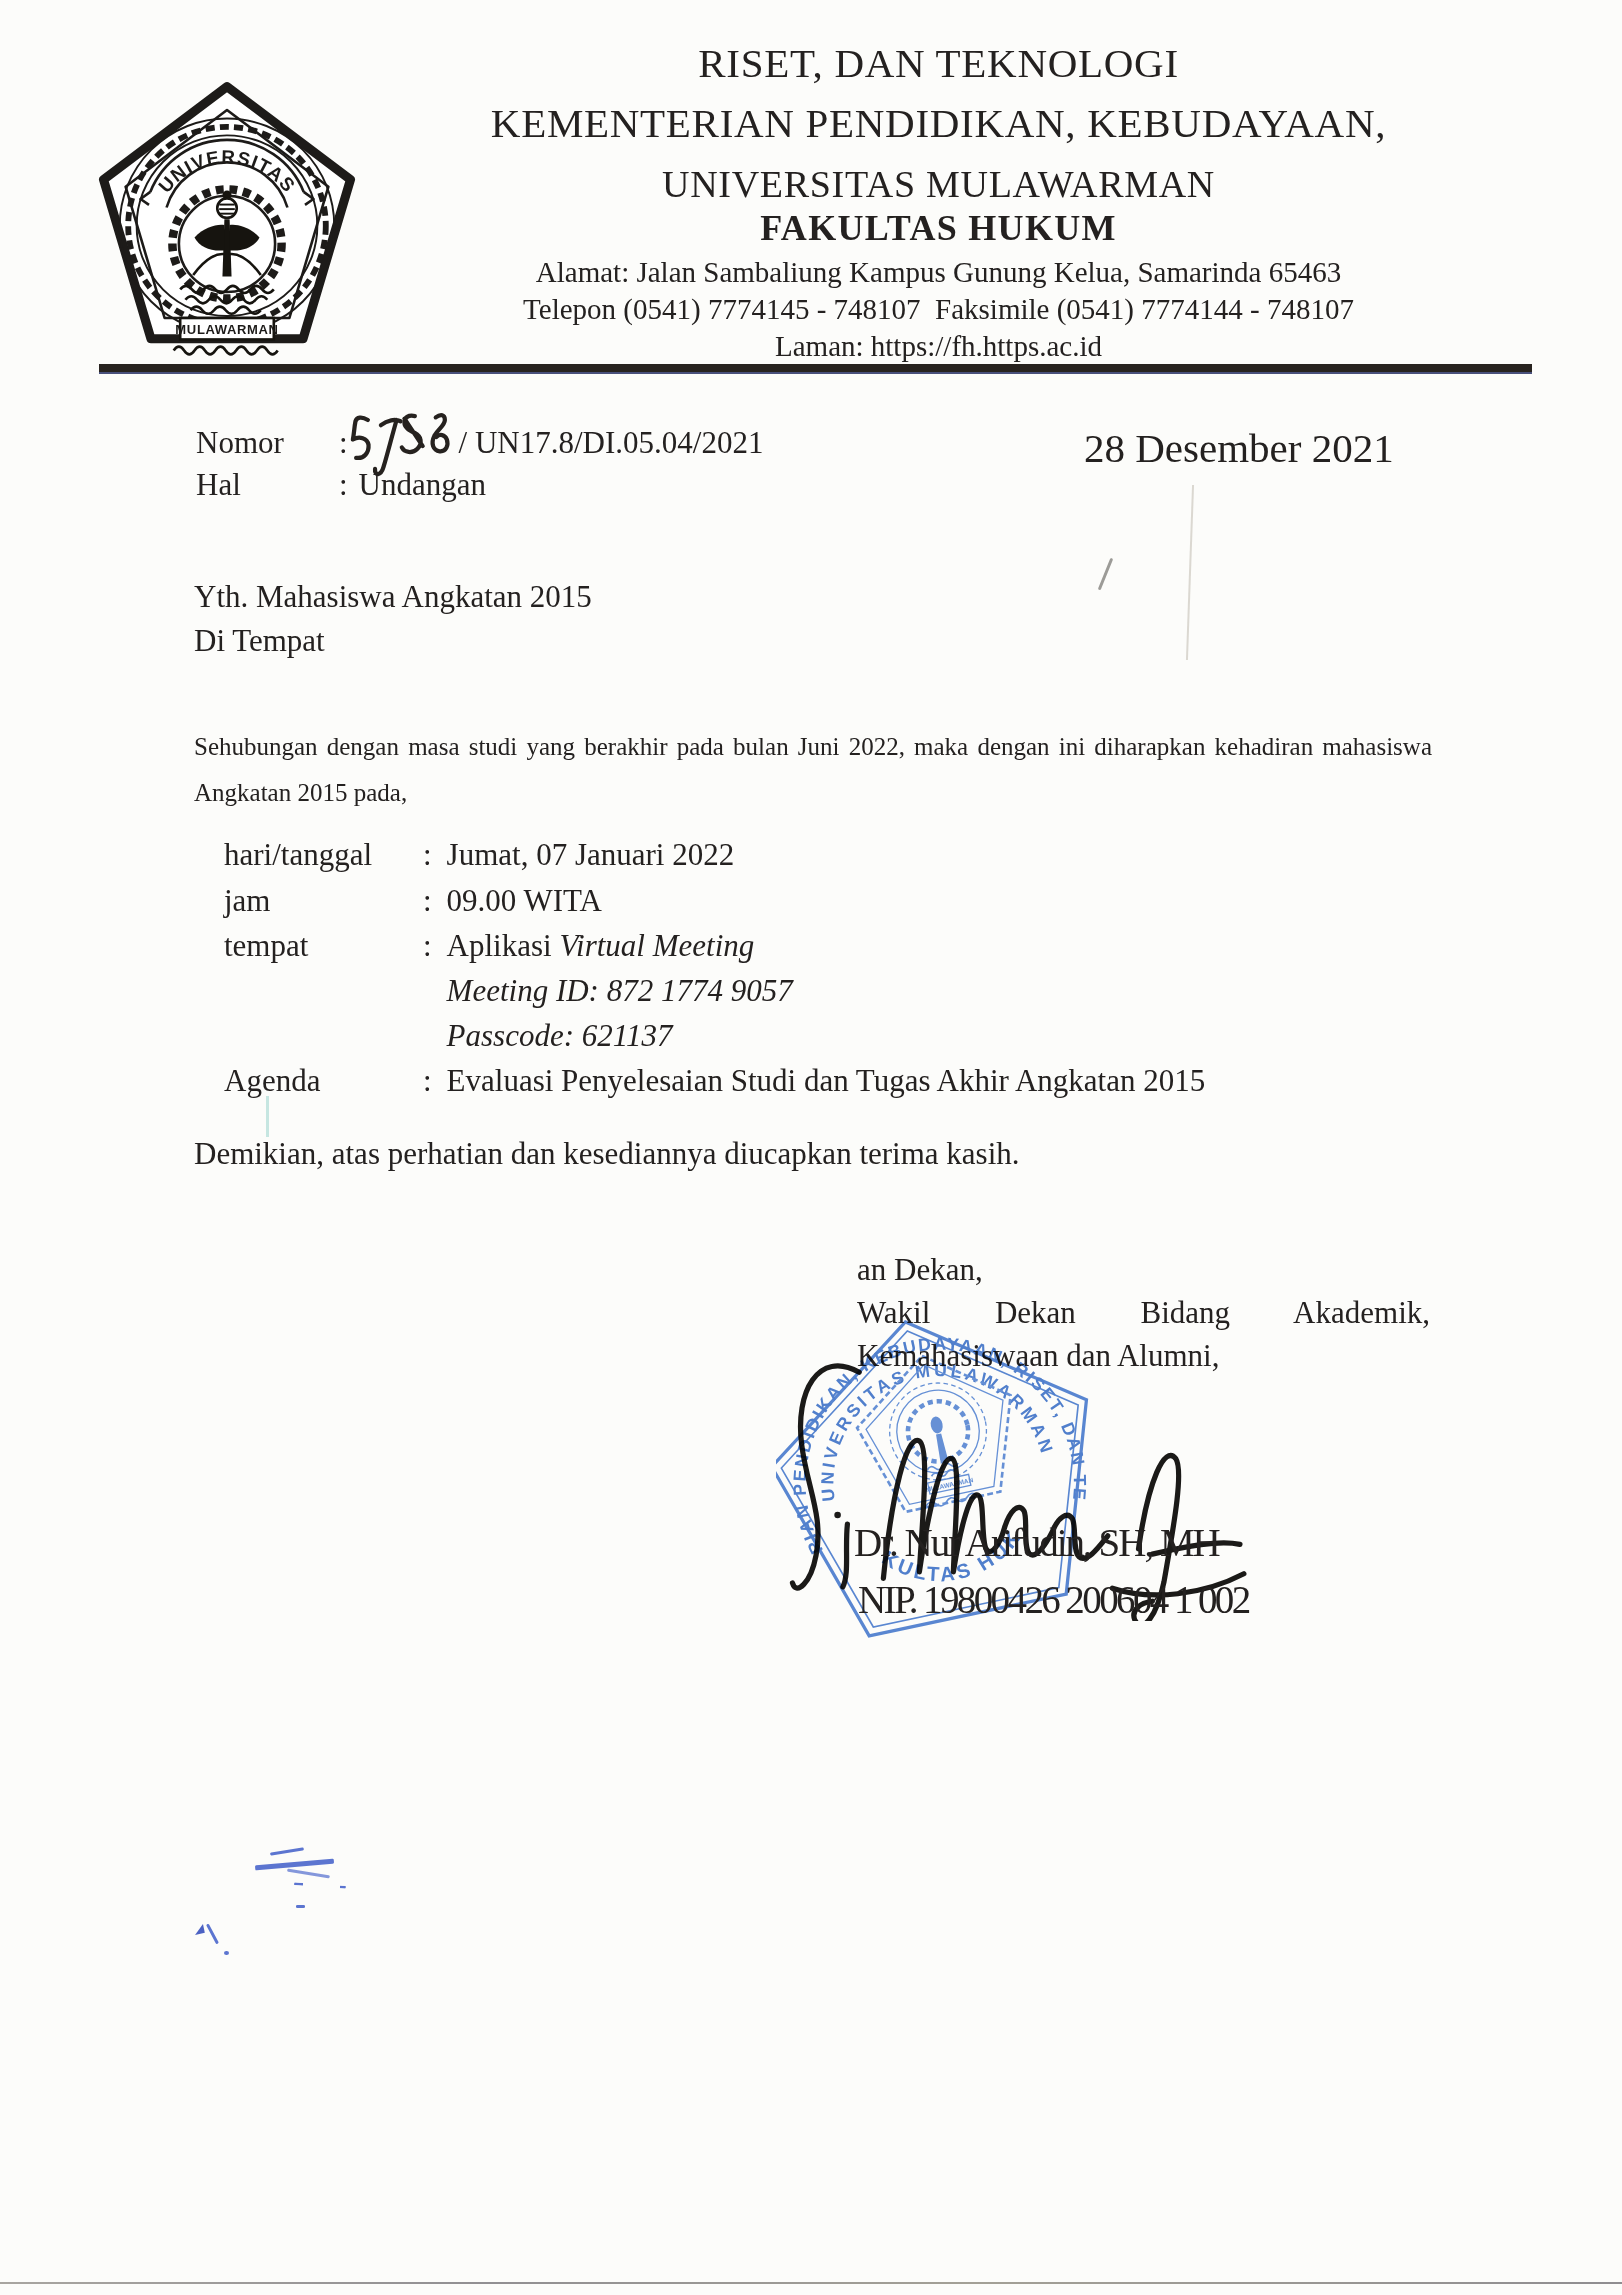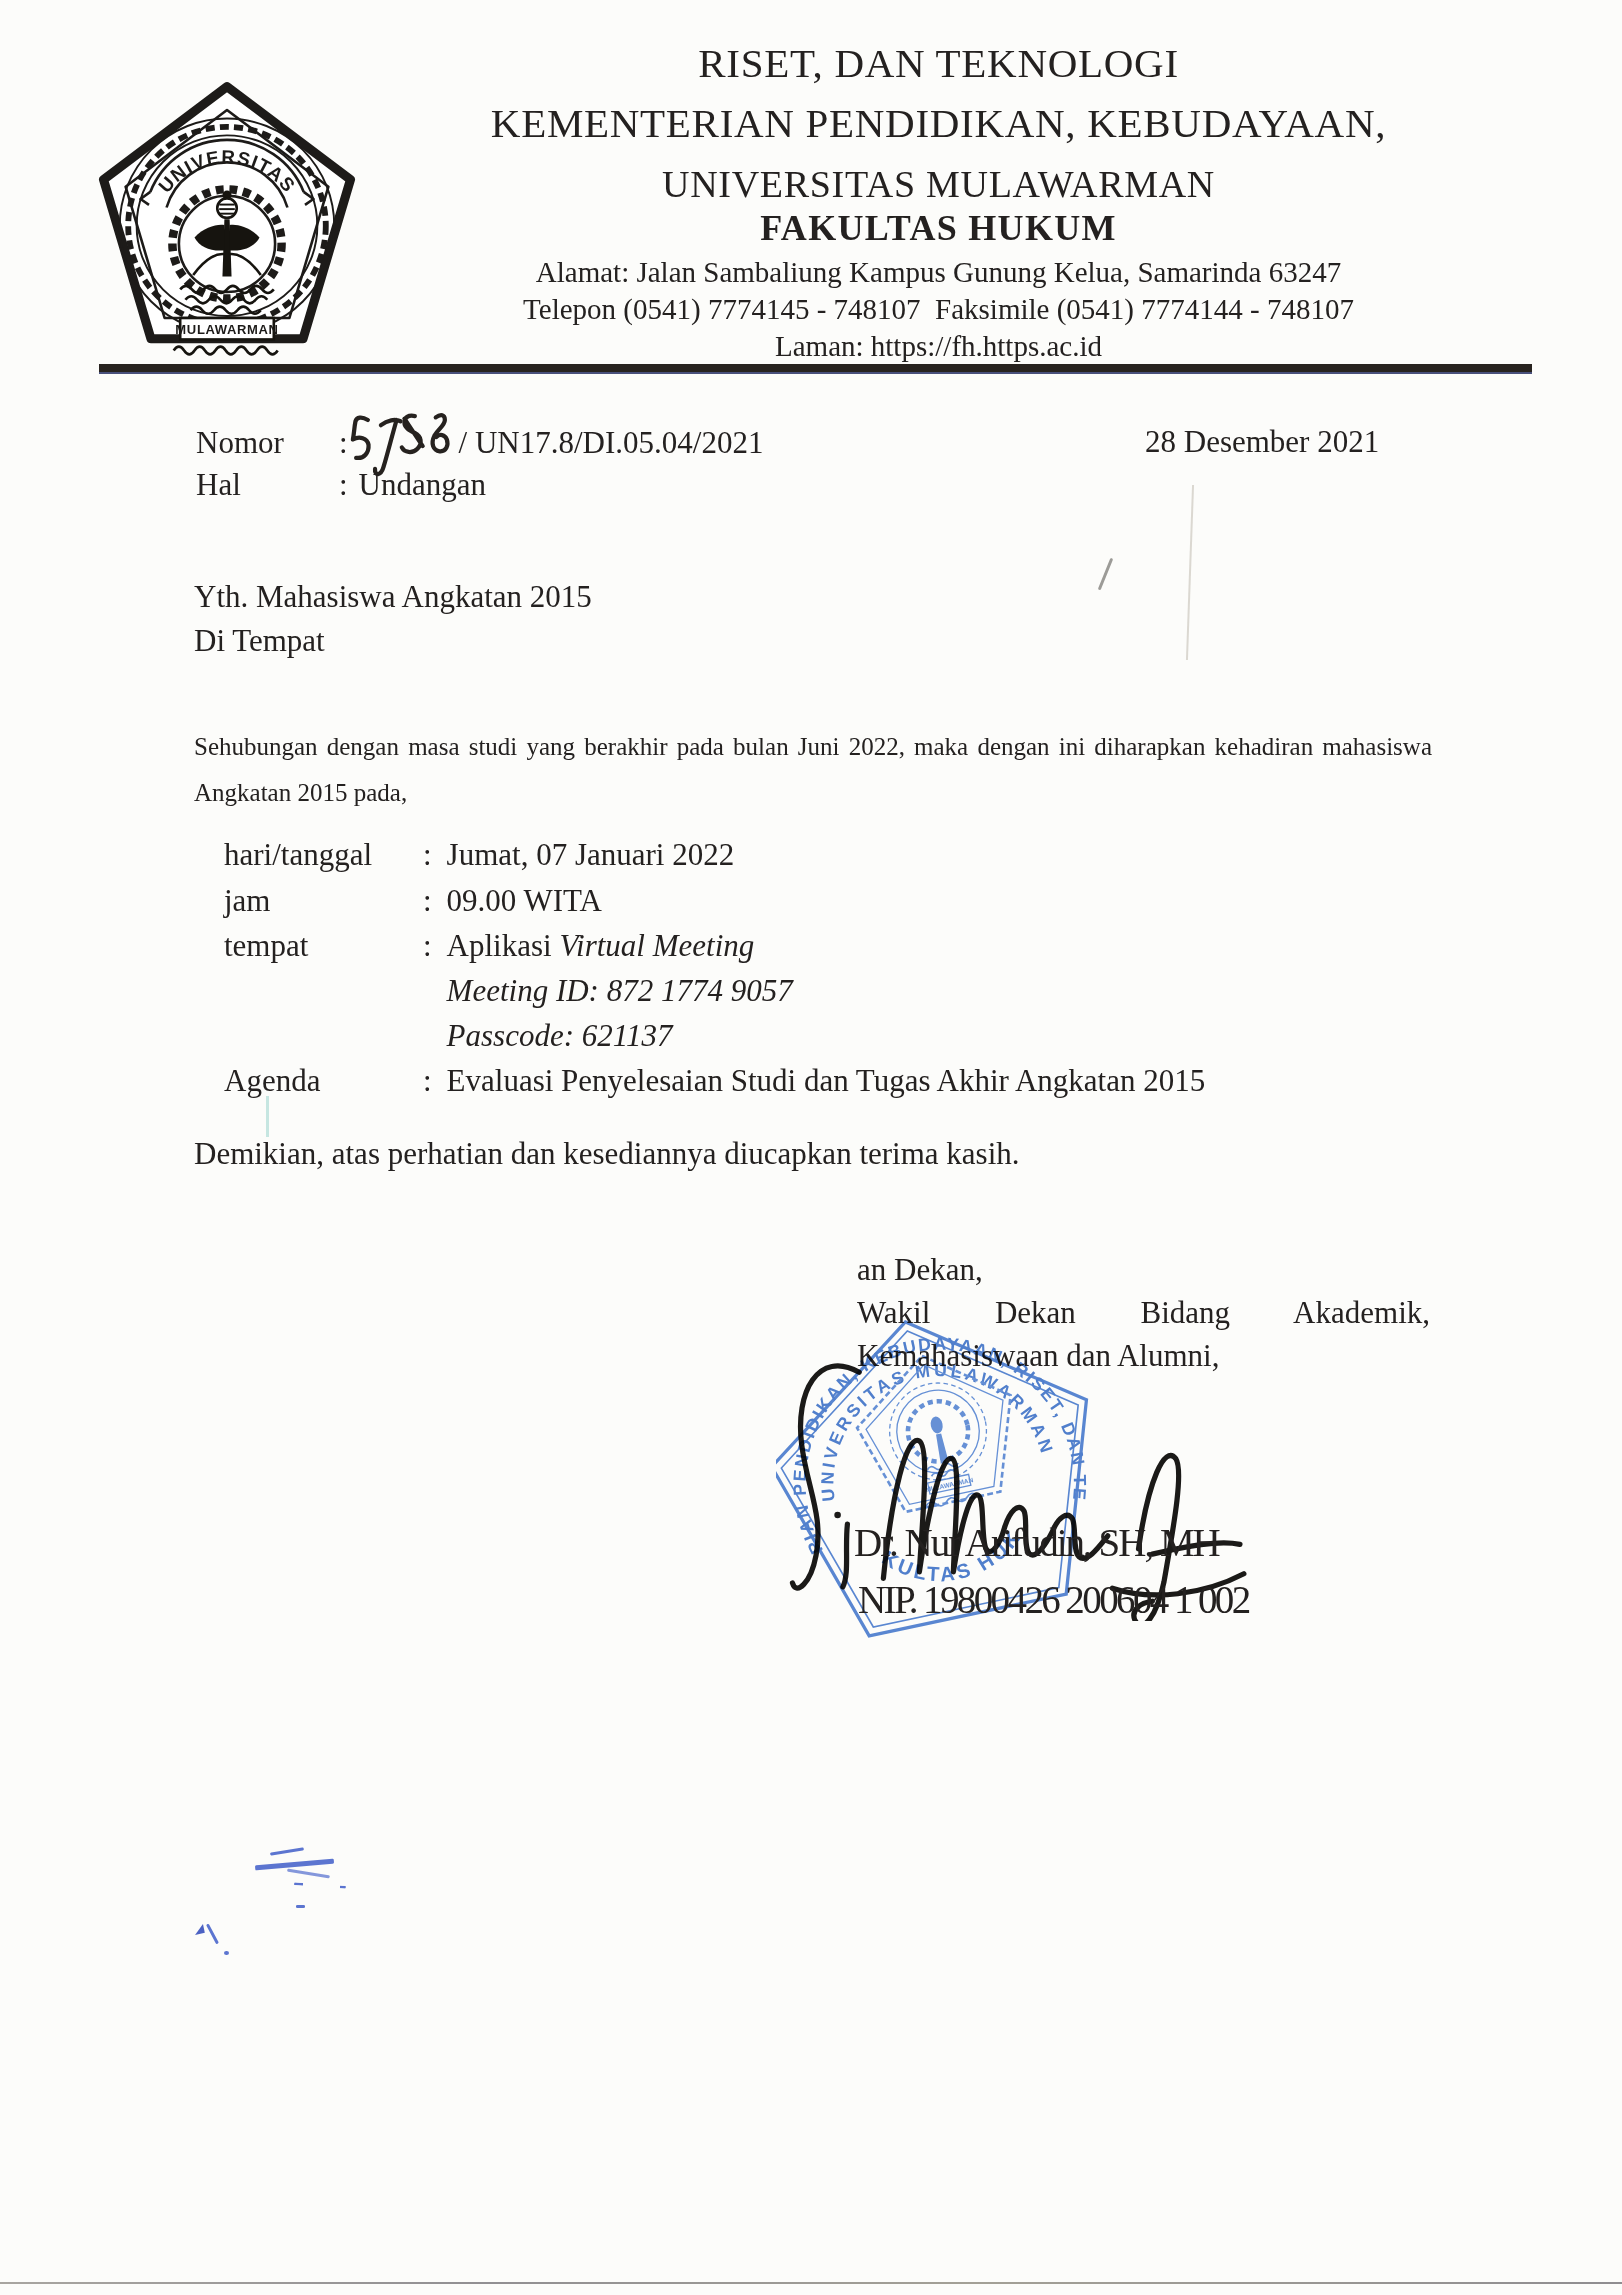--- a/index.html
+++ b/index.html
@@ -19,21 +19,21 @@
   .h-addr{font-size:29px; line-height:37px;}
   .h-addr.first{margin-top:5.2px;}
   .rule{left:99px; top:364px; width:1433px; height:7.9px; background:#28231f; border-bottom:2px solid #49507c;}
   .logo-box{left:97px; top:79px;}
 
   
   .meta-row{left:196px; font-size:31px; line-height:38px; white-space:nowrap;}
   .meta-label{display:inline-block; width:143px;}
   .meta-colon{display:inline-block; width:19.6px;}
   .typed-number{margin-left:100px;}
-  .date{left:1145px; top:424px; font-size:31px;text-align:center;}
+  .date{left:1084px; top:424px; font-size:41px;text-align:center;}
   .hand-num{left:348px; top:403px;}
 
   
   .rcpt{left:194px; font-size:31px; line-height:39px;}
   .para{left:194px; width:1238px; font-size:25px; line-height:46px; text-align:justify;}
   .detail-row{left:194px; width:1238px; font-size:31px; line-height:39px; white-space:nowrap;margin-left:30px;}
   .d-label{display:inline-block; width:199px;}
   .d-colon{display:inline-block; width:23.6px;}
   .it{font-style:italic;text-align:center;}
   .closing-p{left:194px; font-size:31px;}
@@ -107,21 +107,21 @@
       </text>
       <text x="200" y="391" text-anchor="middle" font-family="Liberation Sans, sans-serif" font-size="20" font-weight="bold" fill="#1d1b19" letter-spacing="1">MULAWARMAN</text>
     </svg>
   </div>
 
   <div class="abs head">
     <div class="h-min">RISET, DAN TEKNOLOGI</div>
     <div class="h-min">KEMENTERIAN PENDIDIKAN, KEBUDAYAAN,</div>
     <div class="h-univ">UNIVERSITAS MULAWARMAN</div>
     <div class="h-fac">FAKULTAS HUKUM</div>
-    <div class="h-addr first">Alamat: Jalan Sambaliung Kampus Gunung Kelua, Samarinda 63247</div>
+    <div class="h-addr first">Alamat: Jalan Sambaliung Kampus Gunung Kelua, Samarinda 65463</div>
     <div class="h-addr">Telepon (0541) 7774145 - 748107 &nbsp;Faksimile (0541) 7774144 - 748107</div>
     <div class="h-addr">Laman: https://fh.https.ac.id</div>
   </div>
   <div class="abs rule"></div>
 
   <div class="abs meta-row" style="top:424px">
     <span class="meta-label">Nomor</span><span class="meta-colon">:</span><span class="typed-number">/ UN17.8/DI.05.04/2021</span>
     
   </div>
   <div class="abs hand-num">

